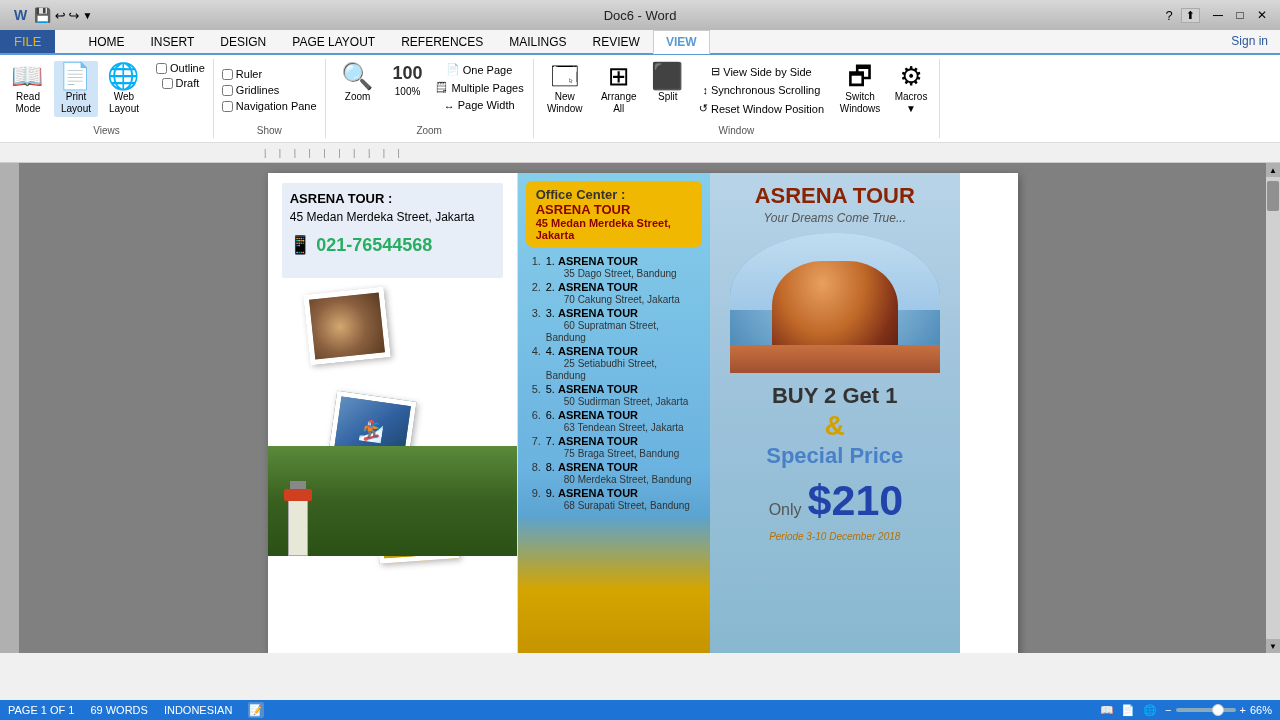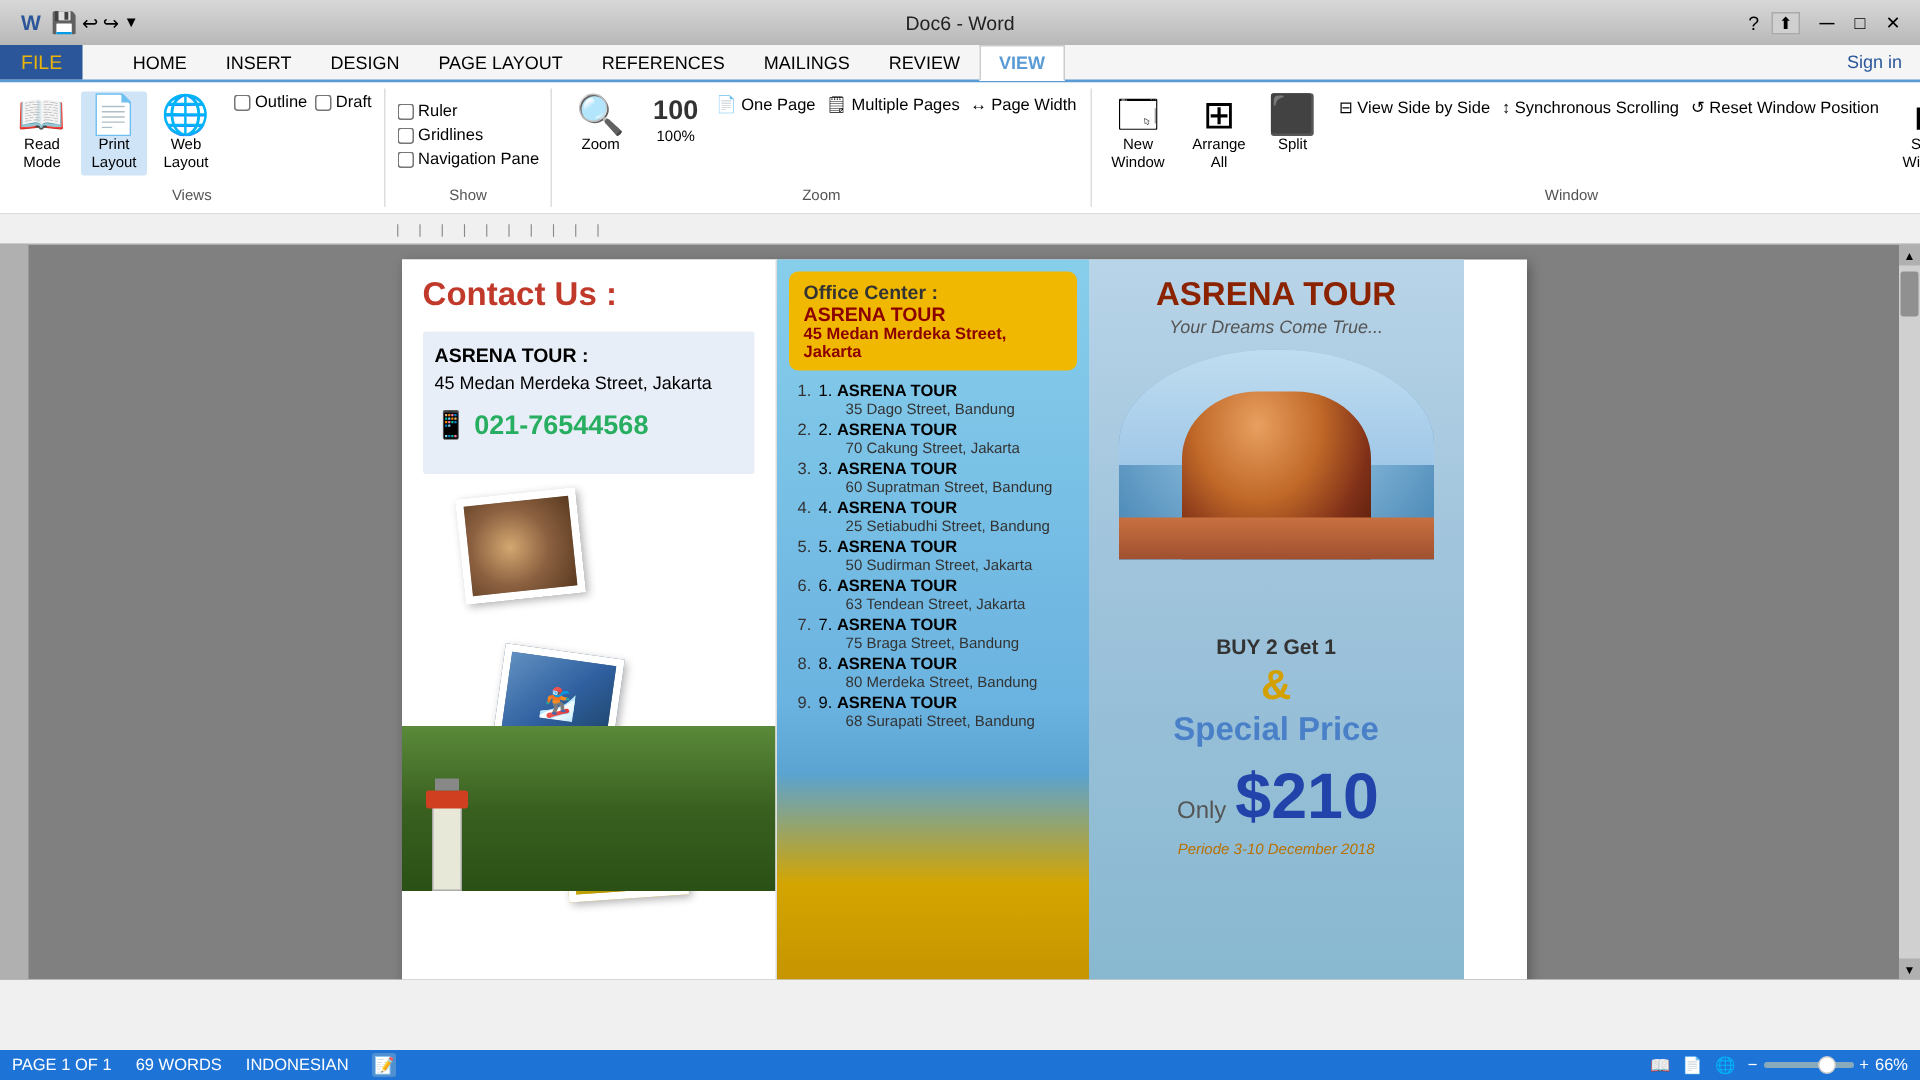--- a/index.html
+++ b/index.html
@@ -34,21 +34,21 @@
     .contact-name { font-weight: bold; font-size: 13px; margin-bottom: 4px; }
     .contact-address { font-size: 12px; margin-bottom: 10px; }
     .contact-phone { color: #27ae60; font-size: 18px; font-weight: bold; display: flex; align-items: center; gap: 4px; margin-bottom: 14px; }
     .photo-stack { position: relative; height: 280px; }
     .photo-item { position: absolute; border: 3px solid white; box-shadow: 1px 1px 4px rgba(0,0,0,0.3); }
     .photo1 { width: 80px; height: 70px; top: 0; left: 30px; transform: rotate(-5deg); background: linear-gradient(135deg, #8B7355, #A0856C, #6B5344); border: 4px solid white; }
     .photo2 { width: 80px; height: 70px; top: 100px; left: 50px; transform: rotate(8deg); background: linear-gradient(135deg, #4a6fa5, #2c4f80, #5b8fc7); border: 4px solid white; }
     .photo3 { width: 80px; height: 70px; top: 200px; left: 100px; transform: rotate(-3deg); background: linear-gradient(135deg, #d4a017, #f0c030, #c8880f); border: 4px solid white; }
 
     
-    .branch-panel { width: 208px; background: linear-gradient(to bottom, #87CEEB 0%, #6BB3E0 60%, #5BA3D0 70%, #d4a500 85%, #c49200 100%); padding: 0; }
+    .branch-panel { width: 192px; background: linear-gradient(to bottom, #87CEEB 0%, #6BB3E0 60%, #5BA3D0 70%, #d4a500 85%, #c49200 100%); padding: 0; }
     .office-header { background: #f0b800; margin: 8px; padding: 6px 10px; border-radius: 6px; }
     .office-header-label { font-size: 13px; font-weight: bold; color: #333; }
     .office-name { font-weight: bold; color: #8B0000; font-size: 13px; }
     .office-address { font-weight: bold; color: #8B0000; font-size: 11px; }
     .branch-title { font-size: 13px; font-weight: bold; color: #222; padding: 6px 10px 2px; }
     .branch-list { padding: 0 10px 4px; list-style: none; counter-reset: item; }
     .branch-list li { font-size: 11px; margin-bottom: 2px; padding-left: 14px; position: relative; }
     .branch-list li::before { position: absolute; left: 0; color: #333; }
     .branch-list li:nth-child(1)::before { content: "1."; }
     .branch-list li:nth-child(2)::before { content: "2."; }
@@ -88,21 +88,21 @@
 
     .btn-lg { display: flex; flex-direction: column; align-items: center; cursor: pointer; padding: 2px 4px; border-radius: 2px; width: 44px; }
     .btn-lg .ico { font-size: 26px; line-height: 1; }
     .btn-lg .lbl { font-size: 10px; text-align: center; line-height: 1.2; margin-top: 2px; }
 
     .btn-sm { display: flex; align-items: center; gap: 3px; cursor: pointer; padding: 2px 3px; border-radius: 2px; font-size: 11px; white-space: nowrap; }
 
     .check-row { display: flex; align-items: center; gap: 3px; font-size: 11px; padding: 1px 2px; }
     .check-row input { width: 11px; height: 11px; }
 
-    .col2 { display: flex; gap: 1px; align-items: center; }
+    .col2 { display: flex; flex-direction: column; gap: 1px; align-items: center; }
   </style>
 </head>
 <body>
 
 <div class="title-bar" style="position:relative;">
   <div class="qat">
     <span style="color:#2b579a; font-weight:bold; font-size:14px; margin-right:4px;">W</span>
     <span style="cursor:pointer; font-size:14px;">💾</span>
     <span style="cursor:pointer; font-size:13px;">↩</span>
     <span style="cursor:pointer; font-size:13px;">↪</span>
@@ -264,21 +264,20 @@
 <div class="ruler-h">
   <span style="font-size:9px; color:#888;">|&nbsp;&nbsp;&nbsp;&nbsp;&nbsp;|&nbsp;&nbsp;&nbsp;&nbsp;&nbsp;|&nbsp;&nbsp;&nbsp;&nbsp;&nbsp;|&nbsp;&nbsp;&nbsp;&nbsp;&nbsp;|&nbsp;&nbsp;&nbsp;&nbsp;&nbsp;|&nbsp;&nbsp;&nbsp;&nbsp;&nbsp;|&nbsp;&nbsp;&nbsp;&nbsp;&nbsp;|&nbsp;&nbsp;&nbsp;&nbsp;&nbsp;|&nbsp;&nbsp;&nbsp;&nbsp;&nbsp;|</span>
 </div>
 
 <div class="doc-area" style="height:490px; background:#808080;">
   <div style="width:20px; background:#b0b0b0;"></div>
   <div class="doc-container">
     <div class="doc-page">
 
       <div class="contact-panel">
-        <div class="contact-title">Contact Us :</div>
         <div style="background:#e8eef8; padding:8px; margin-bottom:8px; border-radius:2px;">
           <div class="contact-name">ASRENA TOUR :</div>
           <div class="contact-address">45 Medan Merdeka Street, Jakarta</div>
           <div class="contact-phone">
             <span>📱</span>
             <span>021-76544568</span>
           </div>
         </div>
 
         <div class="photo-stack" style="position:relative; height:270px;">
@@ -357,21 +356,21 @@
 
             <div style="position:absolute;top:0;left:0;right:0;height:55%;background:linear-gradient(to bottom,#c0ddf0,#a0c8e8);"></div>
 
             <div style="position:absolute;bottom:0;left:20%;width:60%;height:80%;background:radial-gradient(ellipse at 40% 20%,#e8a060 0%,#c06828 40%,#803018 70%,#4a1808 100%);border-radius:40% 40% 0 0;"></div>
 
             <div style="position:absolute;bottom:0;left:0;right:0;height:20%;background:linear-gradient(to bottom,#c87040,#a05030);"></div>
           </div>
         </div>
 
         <div style="text-align:center; line-height:1.2;">
-          <div class="buy-text" style="font-size:14px; font-weight:bold; color:#333;margin-top:40px;">BUY 2 Get 1</div>
+          <div class="buy-text" style="font-size:22px; font-weight:bold; color:#333;">BUY 2 Get 1</div>
           <div class="amp-text" style="font-size:28px; font-weight:bold; color:#d4a000;">&amp;</div>
           <div class="special-text" style="font-size:22px; font-weight:bold; color:#4a80c8;">Special Price</div>
           <div style="display:flex; align-items:baseline; justify-content:flex-end; gap:6px; margin-top:6px;">
             <span class="only-label" style="font-size:16px; color:#555;">Only</span>
             <span class="price-text" style="font-size:43px; font-weight:bold; color:#2244aa;">$210</span>
           </div>
           <div class="period-text" style="font-size:10px; color:#b87000; font-style:italic; margin-top:4px;">Periode 3-10 December 2018</div>
         </div>
       </div>
 

